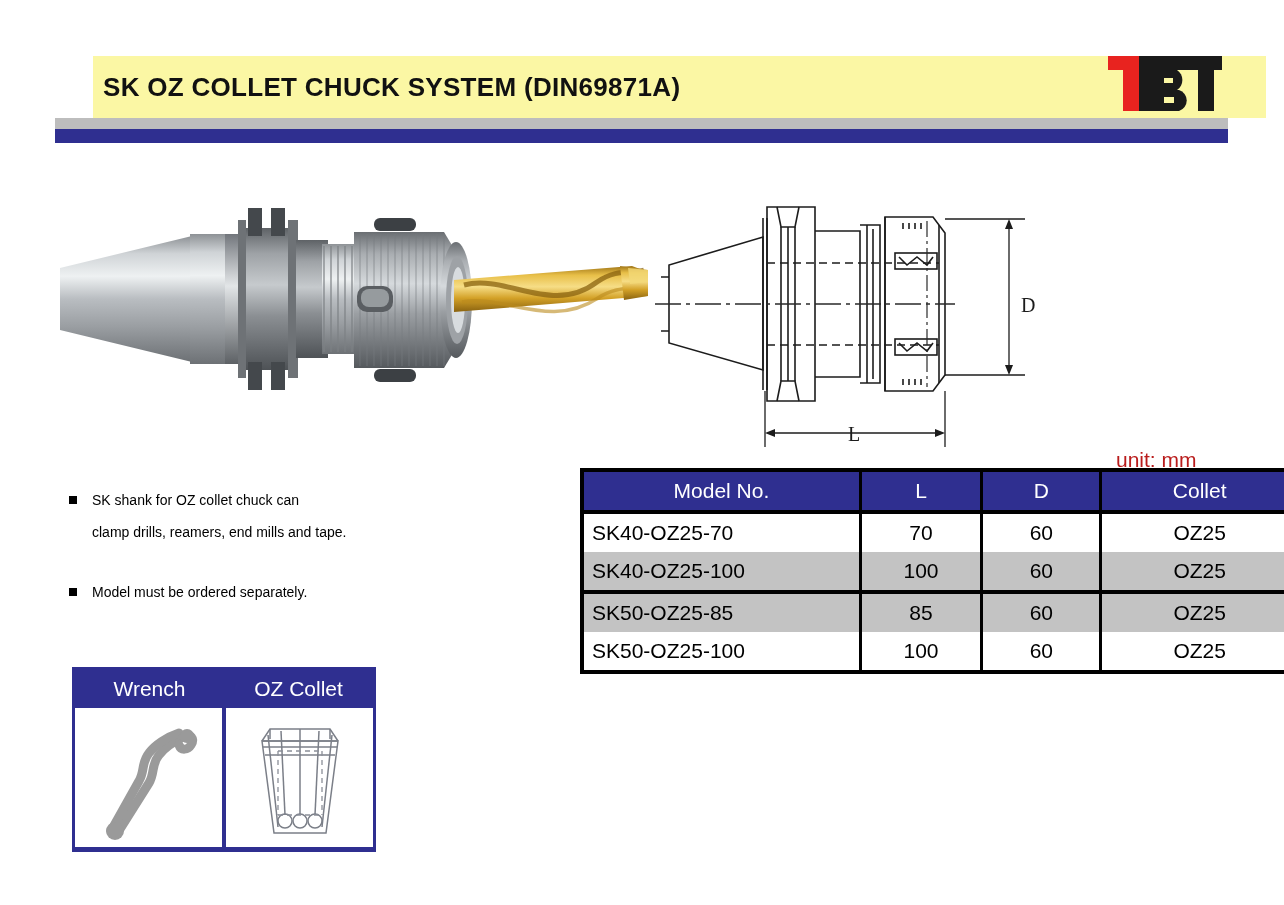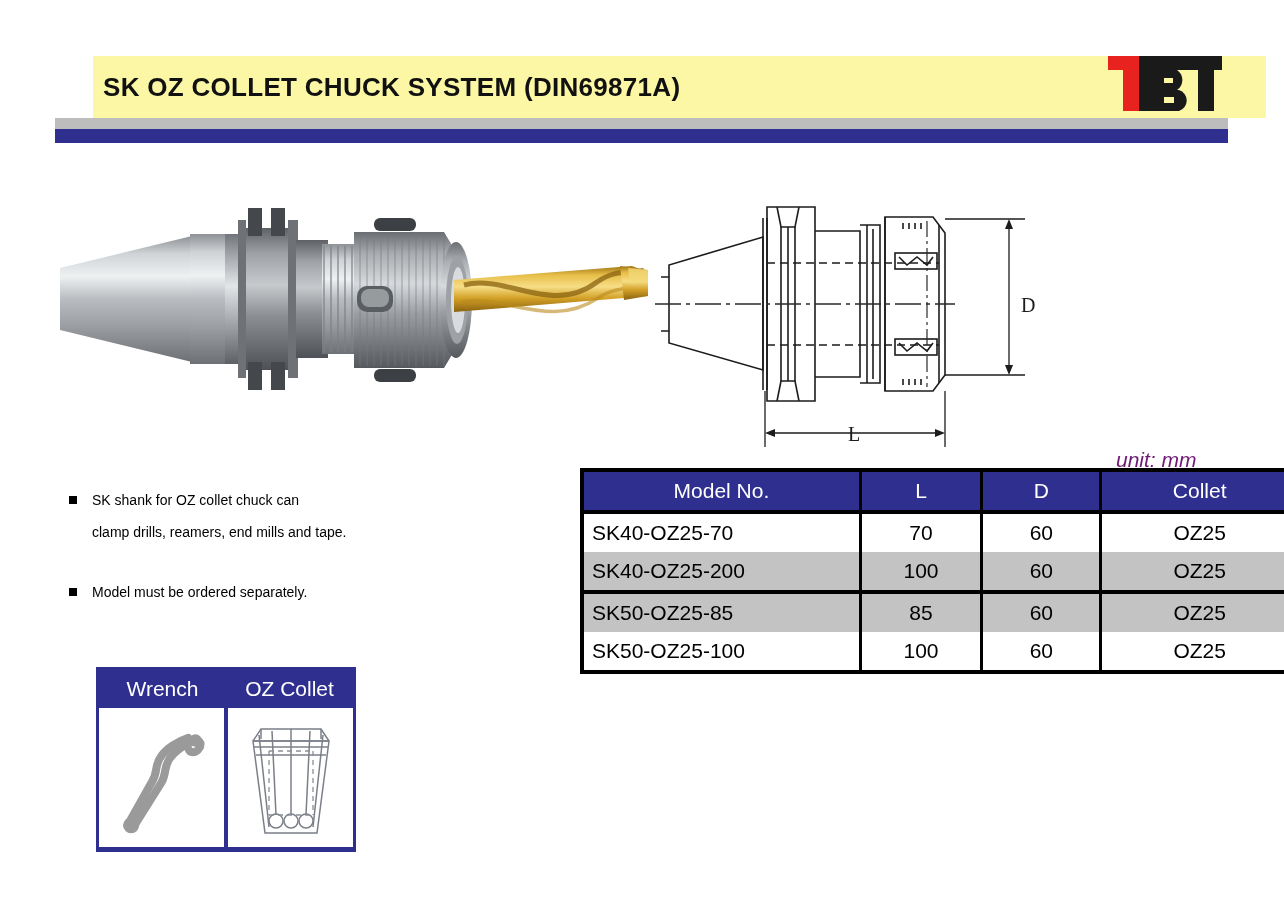--- a/index.html
+++ b/index.html
@@ -79,23 +79,22 @@
     top: 185px;
     width: 600px;
     height: 275px;
   }
 
   #unit-label {
     position: absolute;
     left: 1116px;
     top: 448px;
     font-size: 21px;
-    color: #701a75;
+    color: #b91c1c;
     white-space: nowrap;
-    font-style: italic;
   }
 
   
   #feature-list {
     position: absolute;
     left: 66px;
     top: 484px;
     width: 500px;
   }
   .feature-item {
@@ -111,23 +110,23 @@
     top: 12px;
     width: 8px;
     height: 8px;
     background: #000000;
   }
   #feature-item-2 { margin-top: 28px; }
 
   
   #accessory-box {
     position: absolute;
-    left: 96px;
+    left: 72px;
     top: 667px;
-    width: 260px;
+    width: 304px;
     height: 185px;
     background: #2f2f90;
     border: 3px solid #2f2f90;
     box-sizing: border-box;
     display: flex;
     flex-direction: column;
   }
   #accessory-head {
     height: 38px;
     display: flex;
@@ -485,21 +484,21 @@
       </tr>
     </thead>
     <tbody>
       <tr class="row-plain">
         <td class="model-cell">SK40-OZ25-70</td>
         <td>70</td>
         <td>60</td>
         <td>OZ25</td>
       </tr>
       <tr class="row-alt">
-        <td class="model-cell">SK40-OZ25-200</td>
+        <td class="model-cell">SK40-OZ25-100</td>
         <td>100</td>
         <td>60</td>
         <td>OZ25</td>
       </tr>
       <tr class="row-alt group-break">
         <td class="model-cell">SK50-OZ25-85</td>
         <td>85</td>
         <td>60</td>
         <td>OZ25</td>
       </tr>

